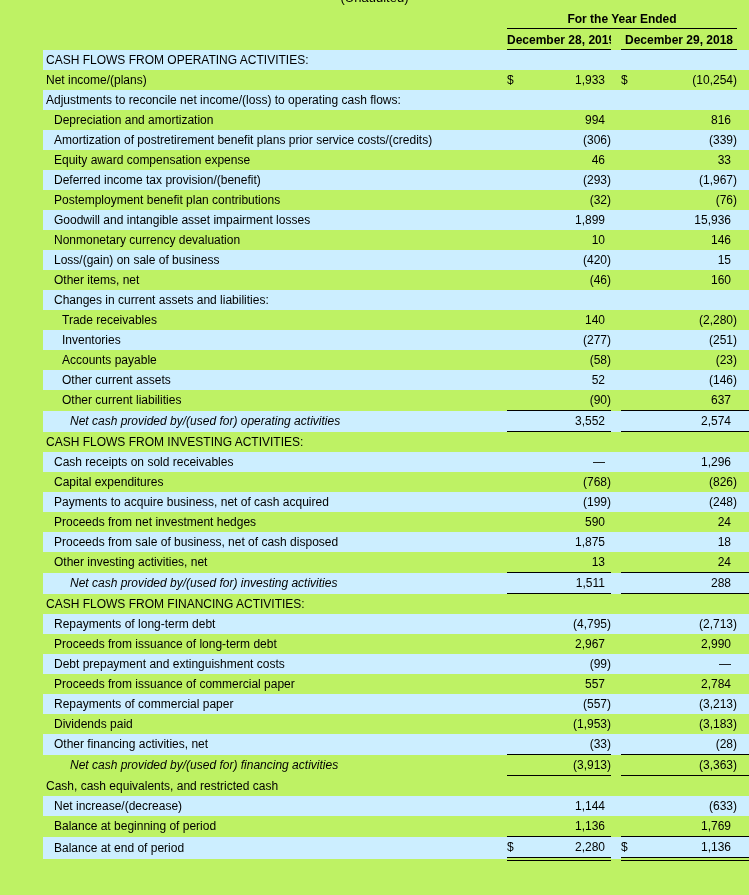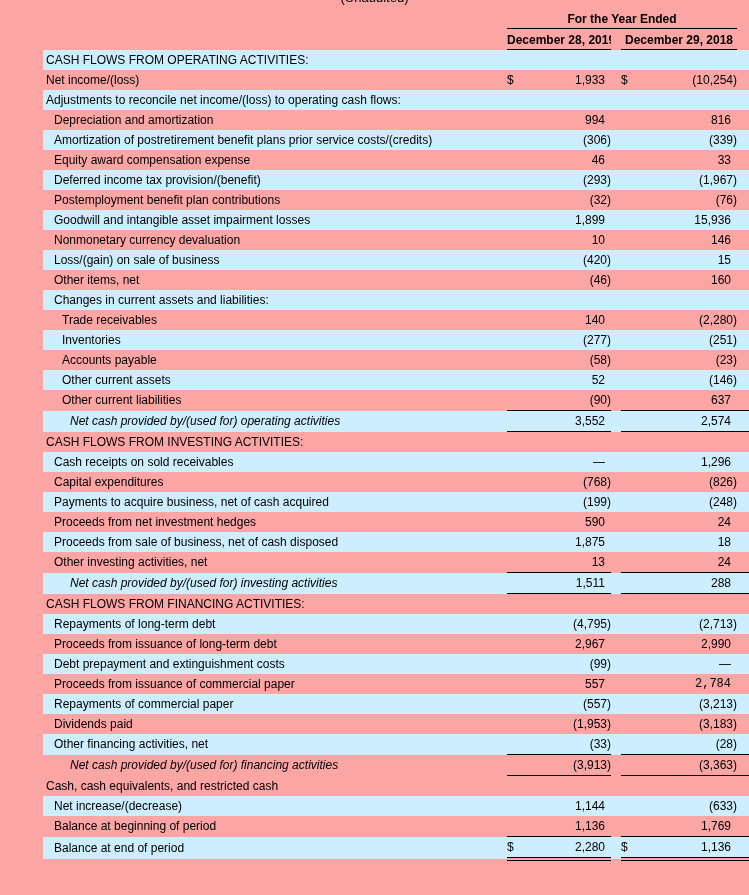--- a/index.html
+++ b/index.html
@@ -5,21 +5,21 @@
   html, body {
     margin: 0;
     padding: 0;
     background: #ffffff;
   }
   .page {
     position: relative;
     width: 749px;
     height: 895px;
     overflow: hidden;
-    background: #fca5a5;
+    background: #bef264;
     font-family: "Liberation Sans", "DejaVu Sans", sans-serif;
     color: #000;
   }
   .unaudited-clip {
     height: 6px;
     overflow: hidden;
   }
   .unaudited {
     margin-top: -10px;
     text-align: center;
@@ -114,21 +114,21 @@
         <tr class="shaded rule-none">
     <td class="lbl ind0">CASH FLOWS FROM OPERATING ACTIVITIES:</td>
     <td class="cur cur1"></td>
     <td class="amt amt1"></td>
     <td class="gap"></td>
     <td class="cur cur2"></td>
     <td class="amt amt2"></td>
     <td class="tail"></td>
   </tr>
         <tr class="plain rule-none">
-    <td class="lbl ind0">Net income/(loss)</td>
+    <td class="lbl ind0">Net income/(plans)</td>
     <td class="cur cur1">$</td>
     <td class="amt amt1" style="padding-right: 6px;">1,933</td>
     <td class="gap"></td>
     <td class="cur cur2">$</td>
     <td class="amt amt2">(10,254)</td>
     <td class="tail"></td>
   </tr>
         <tr class="shaded rule-none">
     <td class="lbl ind0">Adjustments to reconcile net income/(loss) to operating cash flows:</td>
     <td class="cur cur1"></td>
@@ -389,21 +389,21 @@
     <td class="cur cur2"></td>
     <td class="amt amt2" style="padding-right: 6px;">—</td>
     <td class="tail"></td>
   </tr>
         <tr class="plain rule-none">
     <td class="lbl ind1">Proceeds from issuance of commercial paper</td>
     <td class="cur cur1"></td>
     <td class="amt amt1" style="padding-right: 6px;">557</td>
     <td class="gap"></td>
     <td class="cur cur2"></td>
-    <td class="amt amt2" style="padding-right: 6px; font-family: Liberation Mono, monospace;">2,784</td>
+    <td class="amt amt2" style="padding-right: 6px;">2,784</td>
     <td class="tail"></td>
   </tr>
         <tr class="shaded rule-none">
     <td class="lbl ind1">Repayments of commercial paper</td>
     <td class="cur cur1"></td>
     <td class="amt amt1">(557)</td>
     <td class="gap"></td>
     <td class="cur cur2"></td>
     <td class="amt amt2">(3,213)</td>
     <td class="tail"></td>

